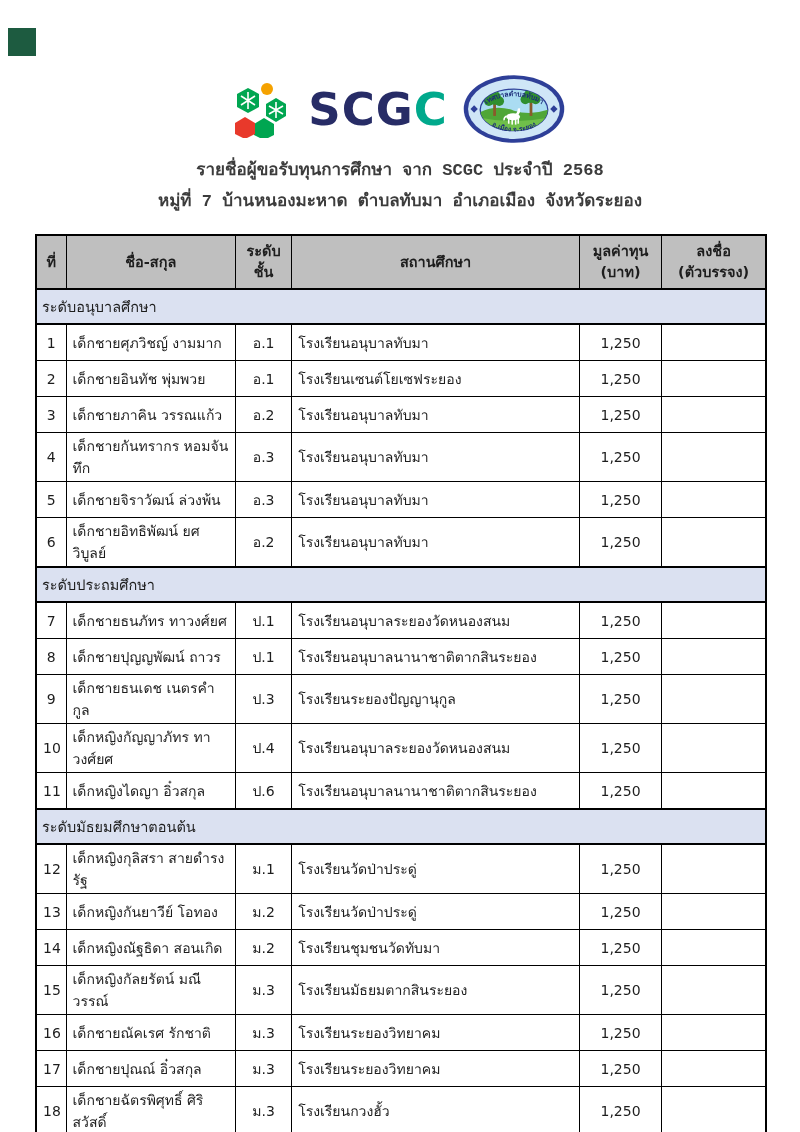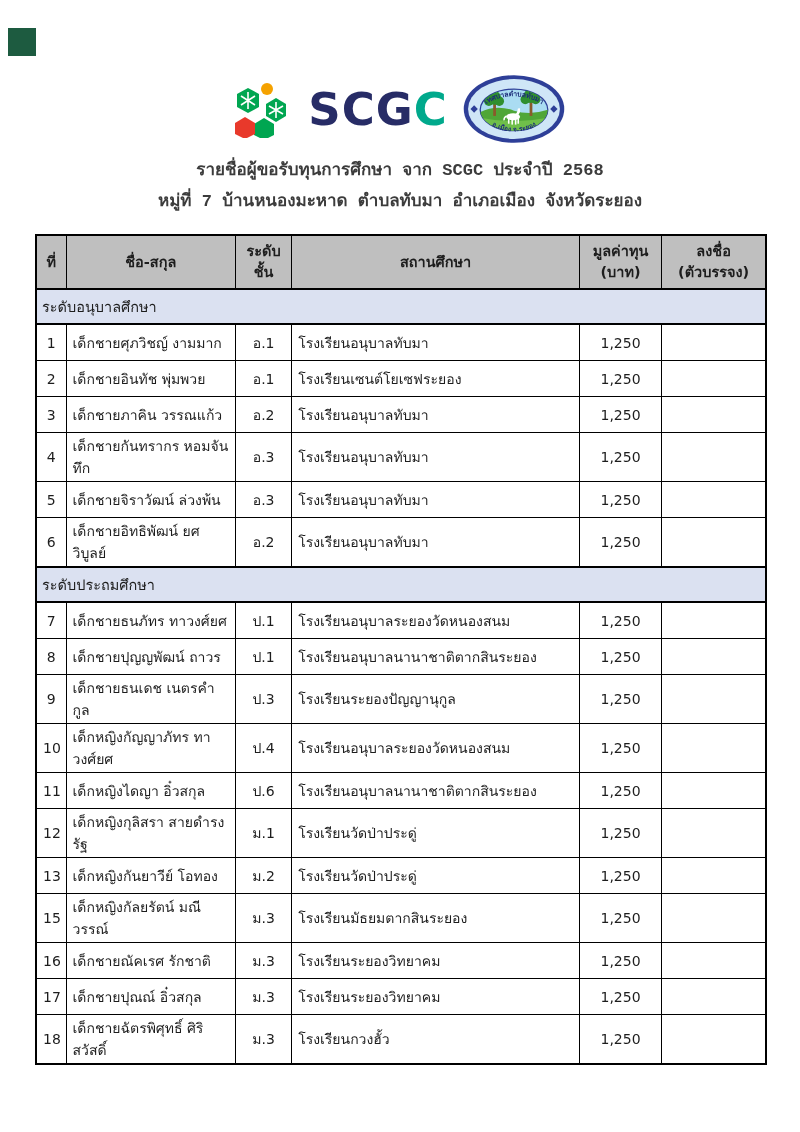--- a/index.html
+++ b/index.html
@@ -233,37 +233,48 @@
         <td class="cell-sign"></td>
       </tr>
       <tr class="data-row">
         <td class="cell-no">11</td>
         <td class="cell-name">เด็กหญิงไดญา อิ๋วสกุล</td>
         <td class="cell-grade">ป.6</td>
         <td class="cell-school">โรงเรียนอนุบาลนานาชาติตากสินระยอง</td>
         <td class="cell-amount">1,250</td>
         <td class="cell-sign"></td>
       </tr>
+      <tr class="section-row">
+        <td colspan="6">ระดับมัธยมศึกษาตอนต้น</td>
+      </tr>
       <tr class="data-row">
         <td class="cell-no">12</td>
         <td class="cell-name">เด็กหญิงกุลิสรา สายดำรงรัฐ</td>
         <td class="cell-grade">ม.1</td>
         <td class="cell-school">โรงเรียนวัดป่าประดู่</td>
         <td class="cell-amount">1,250</td>
         <td class="cell-sign"></td>
       </tr>
       <tr class="data-row">
         <td class="cell-no">13</td>
         <td class="cell-name">เด็กหญิงกันยาวีย์ โอทอง</td>
         <td class="cell-grade">ม.2</td>
         <td class="cell-school">โรงเรียนวัดป่าประดู่</td>
         <td class="cell-amount">1,250</td>
         <td class="cell-sign"></td>
       </tr>
       <tr class="data-row">
+        <td class="cell-no">14</td>
+        <td class="cell-name">เด็กหญิงณัฐธิดา สอนเกิด</td>
+        <td class="cell-grade">ม.2</td>
+        <td class="cell-school">โรงเรียนชุมชนวัดทับมา</td>
+        <td class="cell-amount">1,250</td>
+        <td class="cell-sign"></td>
+      </tr>
+      <tr class="data-row">
         <td class="cell-no">15</td>
         <td class="cell-name">เด็กหญิงกัลยรัตน์ มณีวรรณ์</td>
         <td class="cell-grade">ม.3</td>
         <td class="cell-school">โรงเรียนมัธยมตากสินระยอง</td>
         <td class="cell-amount">1,250</td>
         <td class="cell-sign"></td>
       </tr>
       <tr class="data-row">
         <td class="cell-no">16</td>
         <td class="cell-name">เด็กชายณัคเรศ รักชาติ</td>

